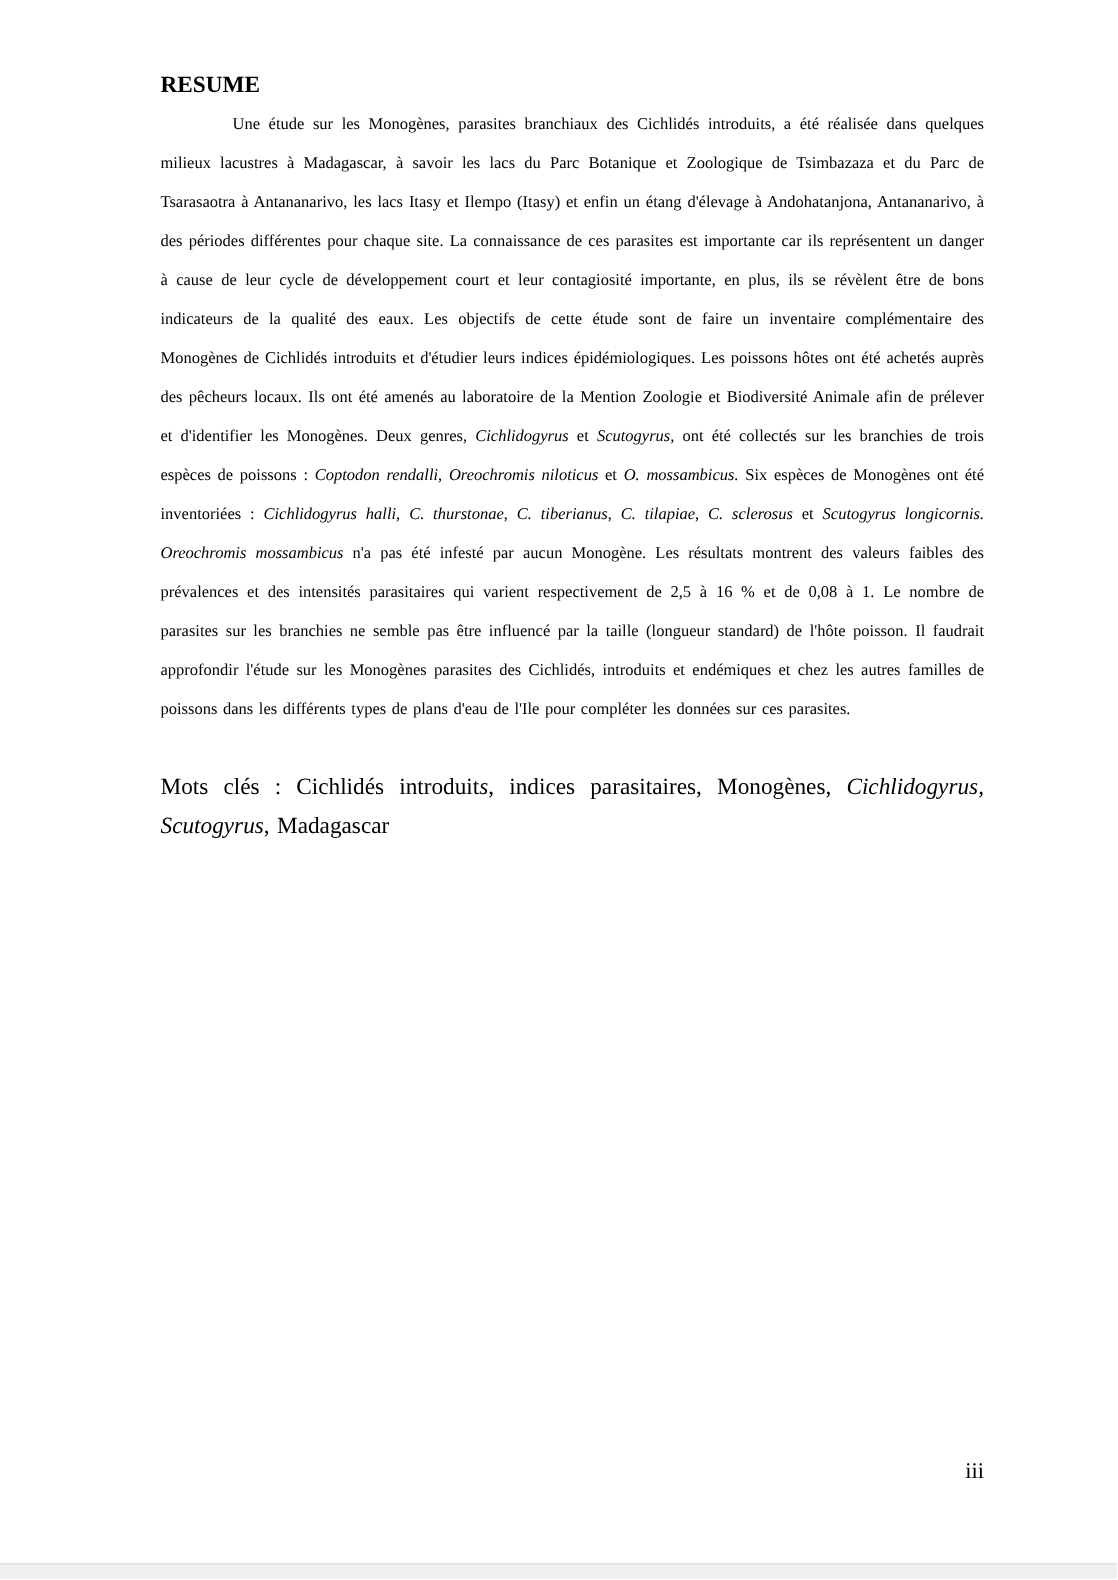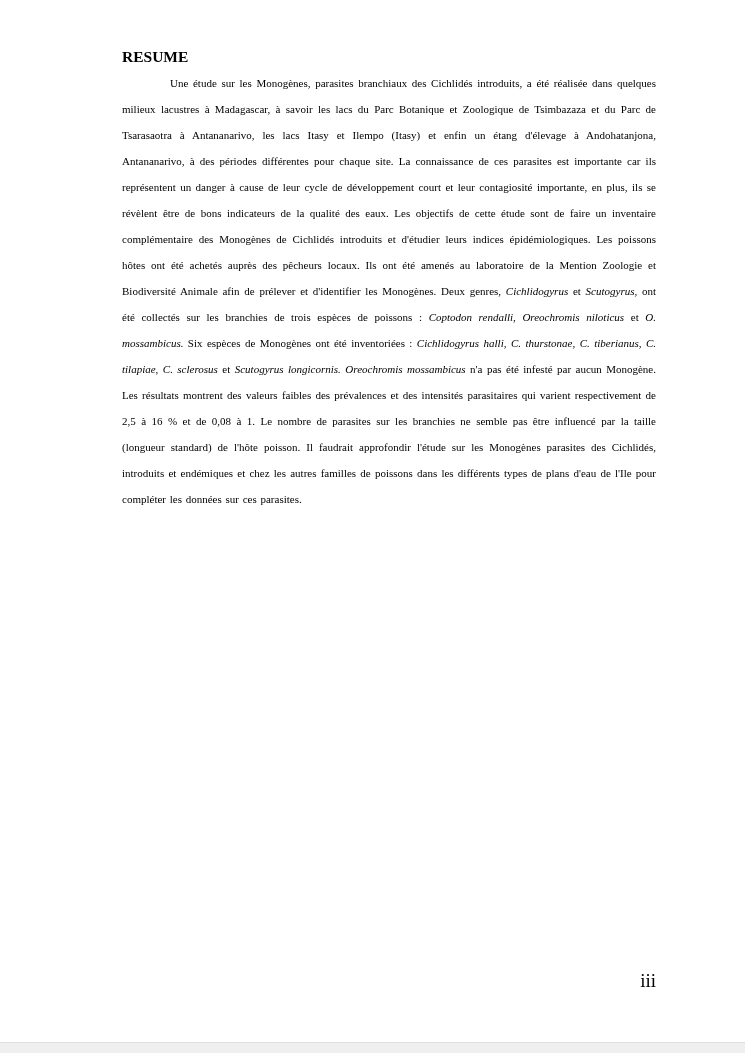--- a/index.html
+++ b/index.html
@@ -9,21 +9,21 @@
     width: 745px;
     height: 1053px;
     background: #ffffff;
     font-family: "Liberation Serif", "DejaVu Serif", serif;
     color: #000000;
     overflow: hidden;
   }
   .content {
     position: absolute;
     top: 44px;
-    left: 122px;
+    left: 107px;
     right: 89px;
   }
   .doc-title {
     font-weight: bold;
     font-size: 15.5px;
     line-height: 26px;
     text-align: left;
   }
   .abstract {
     font-size: 11px;
@@ -36,36 +36,37 @@
     margin-top: 26px;
     font-size: 15.5px;
     line-height: 26px;
     text-align: justify;
     word-spacing: 1px;
   }
   .page-number {
     position: absolute;
     right: 89px;
     top: 968px;
-    font-size: 19px;
+    font-size: 15px;
     line-height: 26px;
   }
   .page-bottom-edge {
     position: absolute;
     left: 0;
     bottom: 0;
     width: 100%;
     height: 11px;
     background: #efefef;
     border-top: 1px solid #e0e0e0;
   }
 </style>
 </head>
 <body>
 
 <div class="page">
   <div class="content">
     <h1 class="doc-title">RESUME</h1>
     <p class="abstract"><span>Une étude sur les Monogènes, parasites branchiaux des Cichlidés introduits, a été réalisée dans quelques milieux lacustres à Madagascar, à savoir les lacs du Parc Botanique et Zoologique de Tsimbazaza et du Parc de Tsarasaotra à Antananarivo, les lacs Itasy et Ilempo (Itasy) et enfin un étang d'élevage à Andohatanjona, Antananarivo, à des périodes différentes pour chaque site. La connaissance de ces parasites est importante car ils représentent un danger à cause de leur cycle de développement court et leur contagiosité importante, en plus, ils se révèlent être de bons indicateurs de la qualité des eaux. Les objectifs de cette étude sont de faire un inventaire complémentaire des Monogènes de Cichlidés introduits et d'étudier leurs indices épidémiologiques. Les poissons hôtes ont été achetés auprès des pêcheurs locaux. Ils ont été amenés au laboratoire de la Mention Zoologie et Biodiversité Animale afin de prélever et d'identifier les Monogènes. Deux genres, </span><span style="font-style: italic;">Cichlidogyrus</span><span> et </span><span style="font-style: italic;">Scutogyrus,</span><span> ont été collectés sur les branchies de trois espèces de poissons : </span><span style="font-style: italic;">Coptodon rendalli</span><span>, </span><span style="font-style: italic;">Oreochromis niloticus</span><span> et </span><span style="font-style: italic;">O. mossambicus.</span><span> Six espèces de Monogènes ont été inventoriées : </span><span style="font-style: italic;">Cichlidogyrus halli</span><span>, </span><span style="font-style: italic;">C. thurstonae</span><span>, </span><span style="font-style: italic;">C. tiberianus</span><span>, </span><span style="font-style: italic;">C. tilapiae</span><span>, </span><span style="font-style: italic;">C. sclerosus</span><span> et </span><span style="font-style: italic;">Scutogyrus longicornis. </span><span style="font-style: italic;">Oreochromis mossambicus</span><span> n'a pas été infesté par aucun Monogène. Les résultats montrent des valeurs faibles des prévalences et des intensités parasitaires qui varient respectivement de 2,5 à 16 % et de 0,08 à 1. Le nombre de parasites sur les branchies ne semble pas être influencé par la taille (longueur standard) de l'hôte poisson. Il faudrait approfondir l'étude sur les Monogènes parasites des Cichlidés, introduits et endémiques et chez les autres familles de poissons dans les différents types de plans d'eau de l'Ile pour compléter les données sur ces parasites.</span></p>
+    <p class="keywords"><span>Mots clés : Cichlidés introduit</span><span style="font-style: italic;">s</span><span>, indices parasitaires, Monogènes, </span><span style="font-style: italic;">Cichlidogyrus</span><span>, </span><span style="font-style: italic;">Scutogyrus</span><span>, Madagascar</span></p>
   </div>
   <div class="page-number">iii</div>
   <div class="page-bottom-edge"></div>
 </div>
 
 </body></html>

